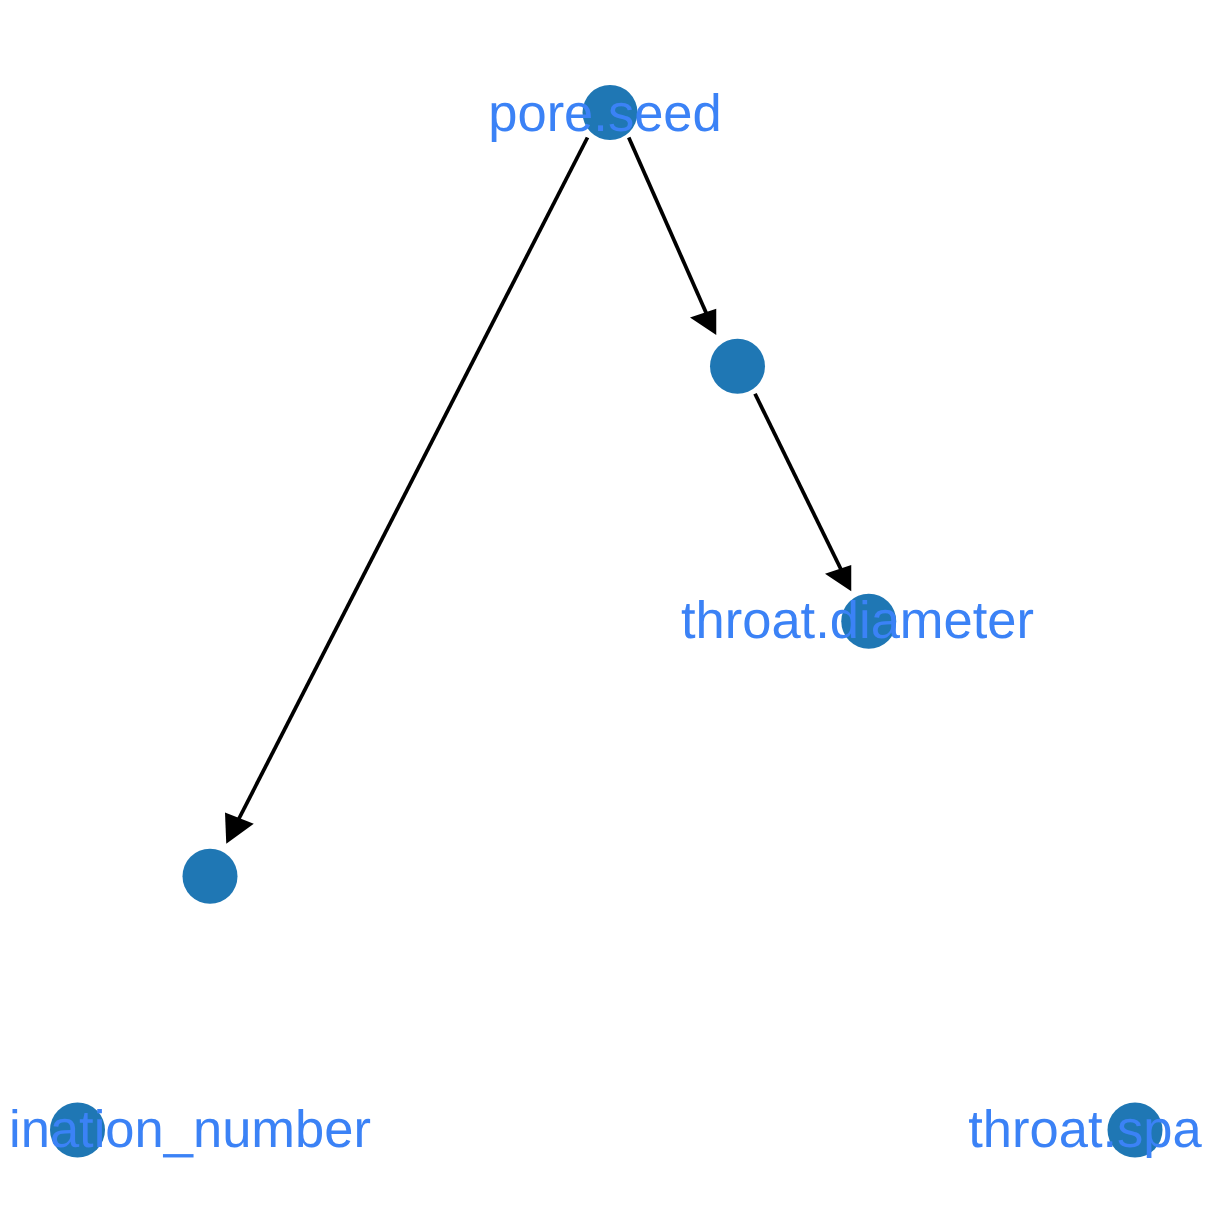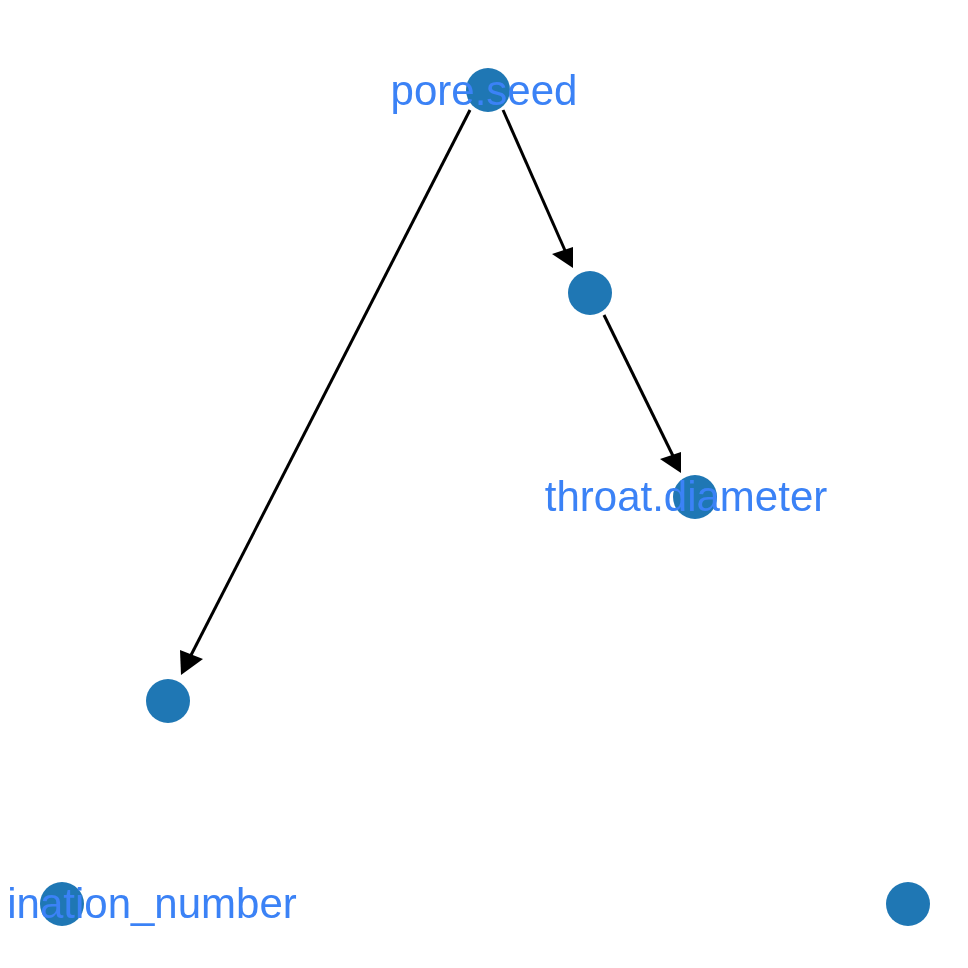--- a/index.html
+++ b/index.html
@@ -84,14 +84,15 @@
   </svg>
 
   <div class="node-label" style="left:484px; top:90px;">pore.seed</div>
 
 
   <div class="node-label" style="left:658px; top:496px;margin-left:28px;">throat.diameter</div>
 
 
   <div class="node-label" style="left:152px; top:903px;">ination_number</div>
 
+  <div class="node-label" style="left:868px; top:903px;">throat.spa</div>
 
 </div>
 
 </body></html>

